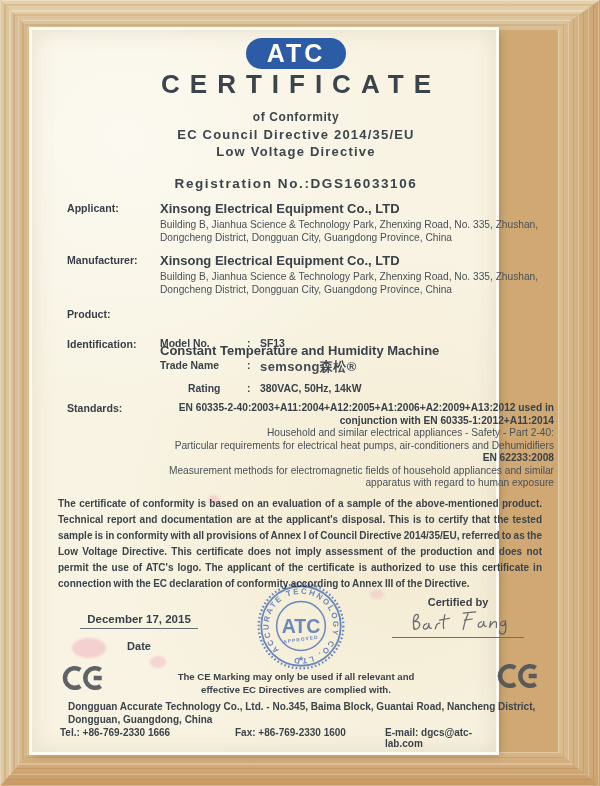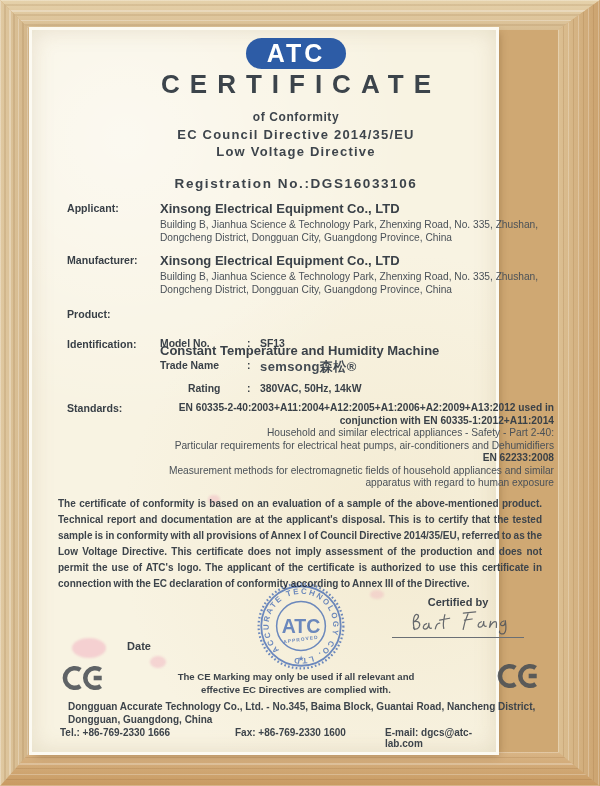--- a/index.html
+++ b/index.html
@@ -158,20 +158,21 @@
         <path d="M39 31 C40 27 42 24 45 24"></path>
         <path d="M52 13 C50 20 49 27 50 31 M45 20 L58 18"></path>
         <path d="M82 13 C78 21 76 28 75 33 M76 12 L92 11 M77 21 L87 20"></path>
         <path d="M99 24 C94 25 93 31 97 31 C100 31 102 27 102 23 C102 26 101 31 105 30"></path>
         <path d="M111 24 C110 27 110 29 109 32 C112 26 116 23 118 25 C119 27 118 30 118 32"></path>
         <path d="M128 24 C123 25 122 30 126 30 C129 30 130 26 130 23 C130 29 132 37 128 40 C124 42 121 39 122 37"></path>
       </g>
     </svg>
   </div>
 
+  <div class="date-line">December 17, 2015</div>
   <div class="date-label">Date</div>
 
   <svg class="stamp" viewBox="0 0 120 120">
     <circle cx="60" cy="60" r="56.5" fill="none" stroke="#5b82d8" stroke-width="3" stroke-dasharray="2.2 3"></circle>
     <circle cx="60" cy="60" r="53" fill="none" stroke="#5b82d8" stroke-width="2.4"></circle>
     <circle cx="60" cy="60" r="32.5" fill="none" stroke="#5b82d8" stroke-width="2"></circle>
     <path id="stamp-ring-path" d="M60 60 m-43 0 a43 43 0 1 1 86 0 a43 43 0 1 1 -86 0" fill="none"></path>
     <text font-size="10.5" font-weight="bold" letter-spacing="2.6" fill="#5b82d8" font-family="Liberation Sans, sans-serif" transform="rotate(-48 60 60)">
       <textPath href="#stamp-ring-path" startOffset="0">ACCURATE TECHNOLOGY CO. LTD</textPath>
     </text>

